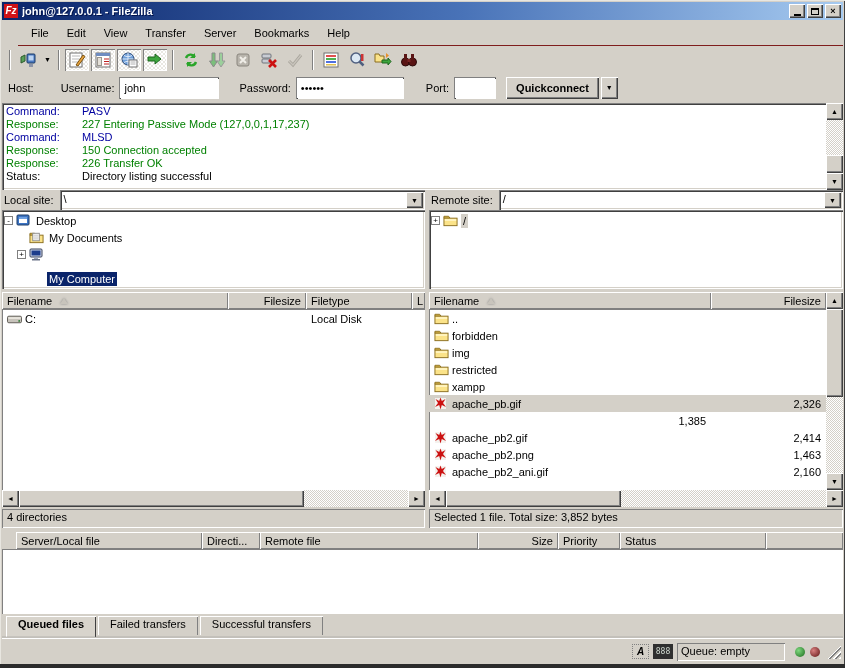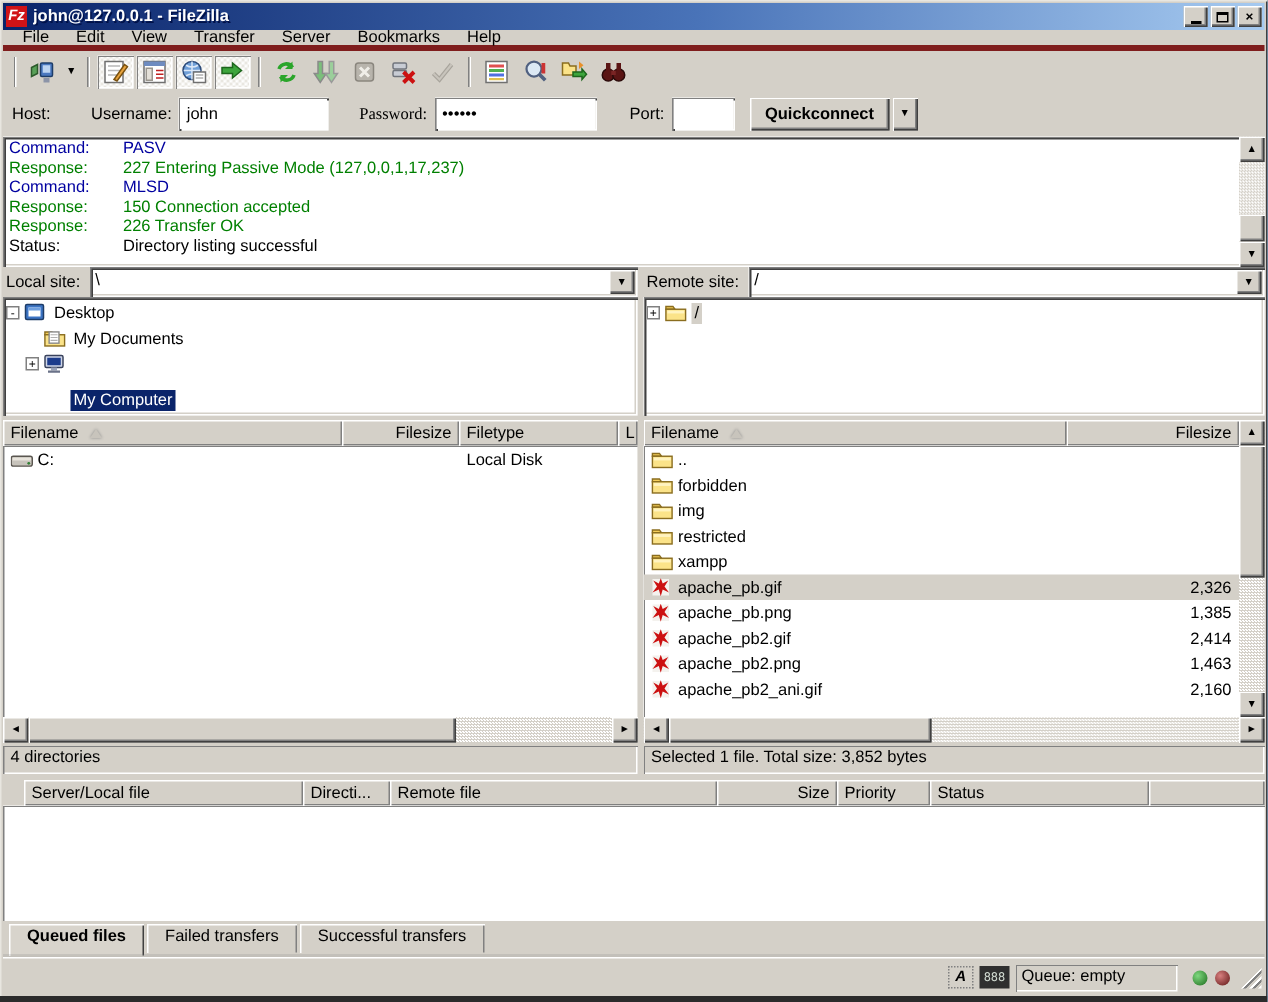--- a/index.html
+++ b/index.html
@@ -13,21 +13,21 @@
   
   .titlebar{height:18px;background:linear-gradient(90deg,#0a246a,#4973b8 55%,#a6caf0);display:flex;align-items:center;padding:0 2px;flex:0 0 auto;}
   .fz-logo{width:14px;height:14px;background:#d01317;color:#fff;font-weight:bold;font-style:italic;
     font-size:10px;line-height:14px;text-align:center;margin-right:4px;flex:0 0 auto;}
   .title-text{color:#fff;font-weight:bold;font-size:11px;flex:1;white-space:nowrap;overflow:hidden;text-shadow:1px 1px 0 #00124a;}
   .winbtn{width:16px;height:14px;background:#d4d0c8;margin-left:2px;display:flex;align-items:center;justify-content:center;
     font-size:9px;font-weight:bold;line-height:1;box-shadow:inset 1px 1px 0 #fff, inset -1px -1px 0 #404040, inset -2px -2px 0 #808080;}
   .minglyph{width:7px;height:2px;background:#000;margin-top:7px;}
   .maxglyph{width:8px;height:7px;border:1px solid #000;border-top-width:2px;}
   
-  .menubar{height:14px;display:flex;align-items:center;padding:0 4px;flex:0 0 auto;border-bottom:4px solid #7f1d1d;}
+  .menubar{height:26px;display:flex;align-items:center;padding:0 4px;flex:0 0 auto;border-bottom:1px solid #7f1d1d;margin-left:16px;}
   .menu-item{padding:2px 9px;cursor:default;}
   
   .toolbar{height:27px;display:flex;align-items:center;padding:0 3px;flex:0 0 auto;}
   .tbtn{width:24px;height:22px;display:flex;align-items:center;justify-content:center;margin:0 1px;}
   .tbtn.pressed{background:#e9e7e1;background-image:
       linear-gradient(45deg,#fff 25%,transparent 25%,transparent 75%,#fff 75%),
       linear-gradient(45deg,#fff 25%,transparent 25%,transparent 75%,#fff 75%);
       background-size:4px 4px;background-position:0 0,2px 2px;
       box-shadow:inset 1px 1px 0 #808080, inset -1px -1px 0 #ffffff;}
   .tsep{width:2px;height:20px;margin:0 4px;box-shadow:inset 1px 0 0 #808080, inset -1px 0 0 #fff;}
@@ -290,21 +290,21 @@
         <rect x="11" y="3" width="3" height="6" fill="#5a1414"></rect>
         <rect x="7.5" y="8" width="3" height="3" fill="#7a2424"></rect>
       </svg>
     </div>
   </div>
 
   <div class="quickbar">
     <label>Host:</label>
     <label style="margin-left:22px;">Username:</label>
     <span class="field" style="width:100px;height:22px;padding:1px;"><input class="qc-input" style="width: 100%;" value="john"></span>
-    <label style="margin-left:20px;font-family:Liberation Serif, serif;">Password:</label>
+    <label style="margin-left:20px;">Password:</label>
     <span class="field" style="width:108px;height:22px;padding:1px;"><input class="qc-input" style="width: 100%;" value="••••••"></span>
     <label style="margin-left:22px;">Port:</label>
     <span class="field" style="width:42px;height:22px;padding:1px;"><input class="qc-input" style="width: 100%;" value=""></span>
     <button class="qc-btn" style="margin-left:10px;font-weight:bold;">Quickconnect</button>
     <div class="qc-drop">
         <span>▼</span>
       </div>
   </div>
 
   <div class="logpanel white-in">
@@ -511,28 +511,20 @@
                     <span class="icon">
                       <svg width="14" height="13">
                         <use href="#i-imgfile"></use>
                       </svg>
                     </span>
                     <span>apache_pb.gif</span>
                   </span>
                 <span class="fcell r">2,326</span>
               </div>
               <div class="frow rcols">
-                <span class="fcell">
-                    <span class="icon">
-                      <svg width="14" height="13">
-                        <use href="#i-imgfile"></use>
-                      </svg>
-                    </span>
-                    <span>apache_pb.png</span>
-                  </span>
                 <span class="fcell r">1,385</span>
               </div>
               <div class="frow rcols">
                 <span class="fcell">
                     <span class="icon">
                       <svg width="14" height="13">
                         <use href="#i-imgfile"></use>
                       </svg>
                     </span>
                     <span>apache_pb2.gif</span>

